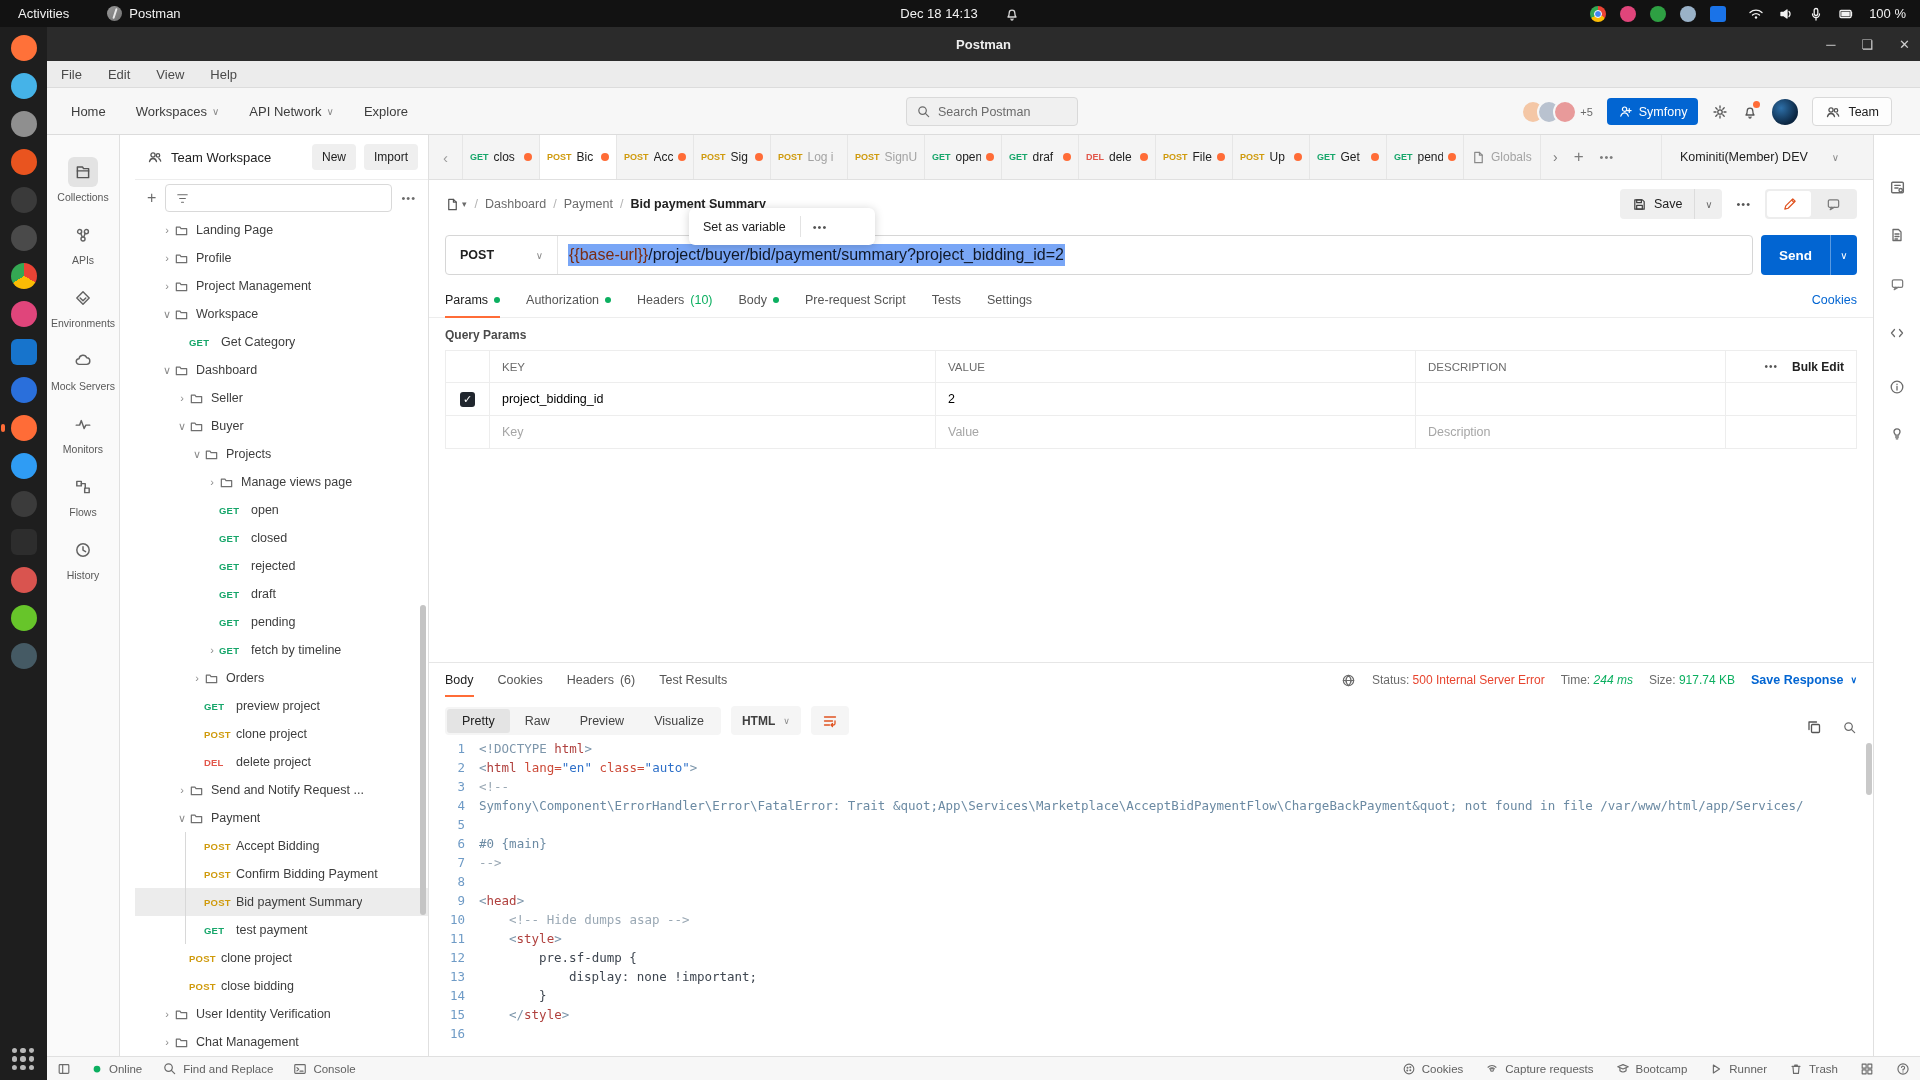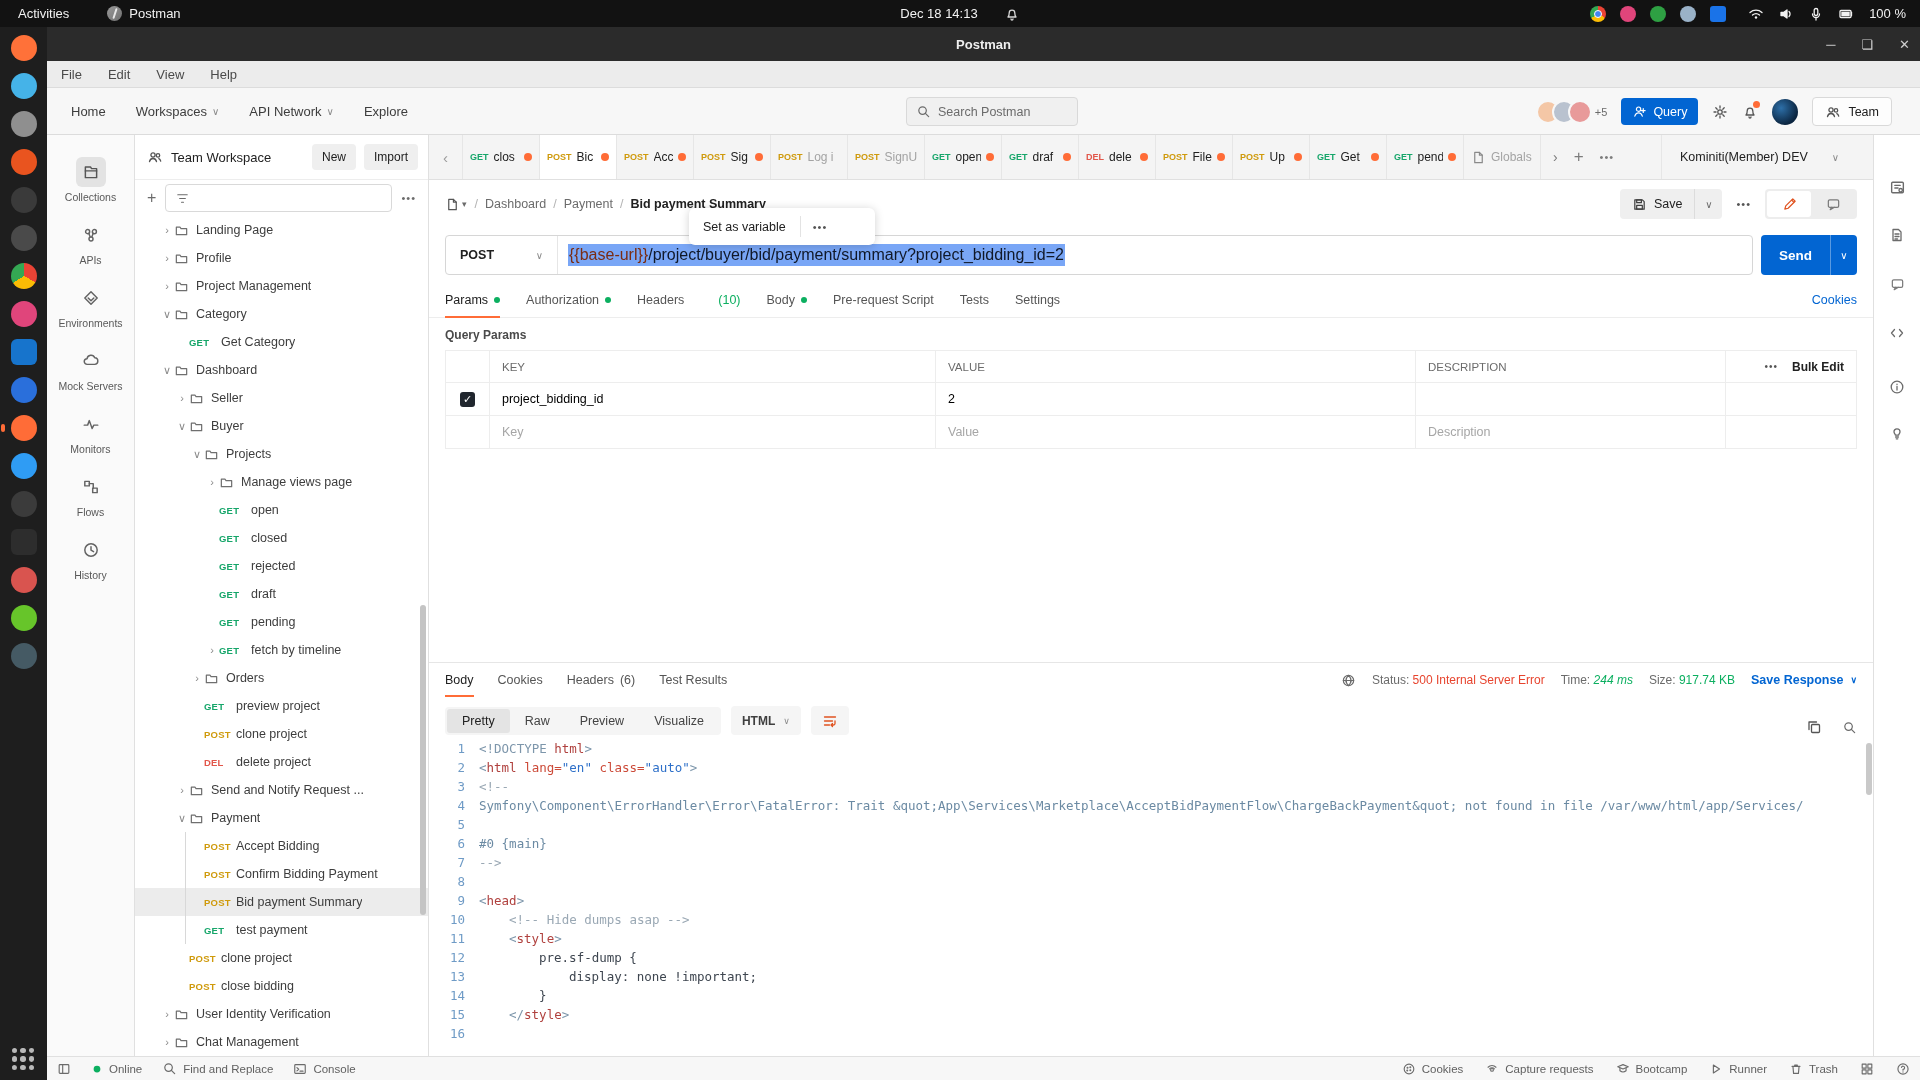--- a/index.html
+++ b/index.html
@@ -42,21 +42,21 @@
   .avatars { display:flex; align-items:center; }
   .avatars .av { width:24px; height:24px; border-radius:50%; border:2px solid #f7f7f7; margin-left:-8px; }
   .avatars .plus { font-size:11px; color:#6b6b6b; margin-left:3px; }
   #invite-btn { background:#0265d2; color:#fff; font-size:12.5px; border:none; border-radius:4px; height:27px; padding:0 11px; display:flex; align-items:center; gap:6px; }
   .bell-wrap { position:relative; }
   .bell-badge { position:absolute; right:-2px; top:-3px; width:7px; height:7px; background:#ff6c37; border-radius:50%; }
   #brand-avatar { width:26px; height:26px; border-radius:50%; background:radial-gradient(circle at 35% 35%, #2d6fa8, #0b2540 70%); }
   #team-btn { border:1px solid #d9d9d9; background:#fdfdfd; height:29px; border-radius:4px; padding:0 12px; display:flex; align-items:center; gap:7px; font-size:12.5px; color:#212121; }
 
   
-  #rail { position:absolute; left:0; top:108px; width:88px; bottom:24px; border-right:1px solid #e0e0e0; background:#fafafa; padding-top:22px; }
+  #rail { position:absolute; left:0; top:108px; width:73px; bottom:24px; border-right:1px solid #e0e0e0; background:#fafafa; padding-top:22px; }
   .rail-item { display:flex; flex-direction:column; align-items:center; gap:4px; margin-bottom:17px; cursor:pointer; }
   .rail-item .ric { width:30px; height:30px; border-radius:6px; display:flex; align-items:center; justify-content:center; }
   .rail-item.active .ric { background:#e3e3e3; }
   .rail-item .rlb { font-size:10.5px; color:#595959; }
 
   #sidebar { position:absolute; left:88px; top:108px; width:294px; bottom:24px; border-right:1px solid #e0e0e0; overflow:hidden; }
   #ws-header { height:45px; display:flex; align-items:center; padding:0 10px 0 12px; gap:8px; border-bottom:1px solid #ededed; }
   #ws-header .ws-name { font-size:13px; color:#212121; flex:0 0 auto; }
   #ws-header .spacer { flex:1; }
   .mini-btn { background:#efefef; border:none; border-radius:4px; height:26px; padding:0 10px; font-size:12px; color:#212121; }
@@ -113,21 +113,21 @@
   #url-text .path { color:#101828; }
   #send-btn { width:96px; height:40px; background:#0265d2; border-radius:4px; display:flex; align-items:stretch; overflow:hidden; flex:0 0 96px; }
   #send-btn .s-main { flex:1; color:#fff; font-size:13.5px; font-weight:bold; display:flex; align-items:center; justify-content:center; }
   #send-btn .s-caret { width:27px; border-left:1px solid rgba(255,255,255,.35); color:#fff; display:flex; align-items:center; justify-content:center; font-size:10px; }
 
   
   #reqtabs { height:36px; display:flex; align-items:center; padding:0 16px; gap:26px; font-size:12.5px; color:#555; border-bottom:1px solid #ededed; position:relative; }
   #reqtabs .qtab { display:flex; align-items:center; gap:6px; height:36px; cursor:pointer; }
   #reqtabs .qtab.active { color:#212121; box-shadow:inset 0 -2px 0 #ff6c37; }
   #reqtabs .gdot { width:6px; height:6px; border-radius:50%; background:#0caf60; }
-  #reqtabs .cnt { color:#0caf60;margin-left:28px; }
+  #reqtabs .cnt { color:#0caf60; }
   #cookies-link { margin-left:auto; color:#0265d2; font-size:12.5px; }
 
   #qp-label { height:28px; display:flex; align-items:flex-end; padding:0 16px 4px 16px; font-size:12px; font-weight:bold; color:#4a4a4a; }
 
   
   #params-table { margin:4px 16px 0 16px; font-size:12.5px; }
   .prow { display:flex; height:33px; border:1px solid #ededed; border-top:none; align-items:stretch; }
   .prow.head { border-top:1px solid #ededed; color:#6b6b6b; font-size:11.5px; }
   .pcell { display:flex; align-items:center; padding:0 12px; border-right:1px solid #ededed; }
   .pc-check { width:44px; flex:0 0 44px; justify-content:center; }
@@ -341,21 +341,21 @@
         <span class="plus">+5</span>
       </div>
       <button id="invite-btn">
         <span id="invite-icon">
             <svg width="15" height="15" viewBox="0 0 16 16" fill="none" stroke="#fff" stroke-width="1.3" stroke-linecap="round" stroke-linejoin="round">
               <circle cx="7" cy="5.5" r="2.3"></circle>
               <path d="M3 13c.6-2.4 2.2-3.6 4-3.6S10.4 10.6 11 13"></path>
               <path d="M12 5v4M10 7h4"></path>
             </svg>
           </span>
-        <span>Query</span>
+        <span>Symfony</span>
       </button>
       <span id="gear">
           <svg width="16" height="16" viewBox="0 0 16 16" fill="none" stroke="#555" stroke-width="1.3" stroke-linecap="round" stroke-linejoin="round">
             <circle cx="8" cy="8" r="2.2"></circle>
             <path d="M8 2v2M8 12v2M2 8h2M12 8h2M3.8 3.8l1.4 1.4M10.8 10.8l1.4 1.4M12.2 3.8l-1.4 1.4M5.2 10.8l-1.4 1.4"></path>
           </svg>
         </span>
       <span class="bell-wrap">
         <span id="nav-bell"><svg width="16" height="16" viewBox="0 0 16 16" fill="none" stroke="#555" stroke-width="1.3" stroke-linecap="round" stroke-linejoin="round">
               <path d="M4 11h8c-1-1-1.2-2-1.2-4a2.8 2.8 0 0 0-5.6 0c0 2-.2 3-1.2 4z"></path>
@@ -498,21 +498,21 @@
           </span>
           <span class="lbl">Project Management</span>
         </div>
         <div class="trow  " style="padding-left:25px;">
       <span class="chev">∨</span>
           <span style="margin-right:7px;display:inline-flex;">
             <svg width="15" height="15" viewBox="0 0 16 16" fill="none" stroke="#6f6f6f" stroke-width="1.3" stroke-linecap="round" stroke-linejoin="round">
               <path d="M2.5 4.5h4l1 1.5h6v6.5h-11z"></path>
             </svg>
           </span>
-          <span class="lbl">Category</span>
+          <span class="lbl">Workspace</span>
         </div>
         <div class="trow  " style="padding-left:40px;">
       <span class="chev"></span>
           <span class="meth" style="color:#16a66a;">GET</span>
           <span class="lbl">Get Category</span>
         </div>
         <div class="trow  " style="padding-left:25px;">
       <span class="chev">∨</span>
           <span style="margin-right:7px;display:inline-flex;">
             <svg width="15" height="15" viewBox="0 0 16 16" fill="none" stroke="#6f6f6f" stroke-width="1.3" stroke-linecap="round" stroke-linejoin="round">

